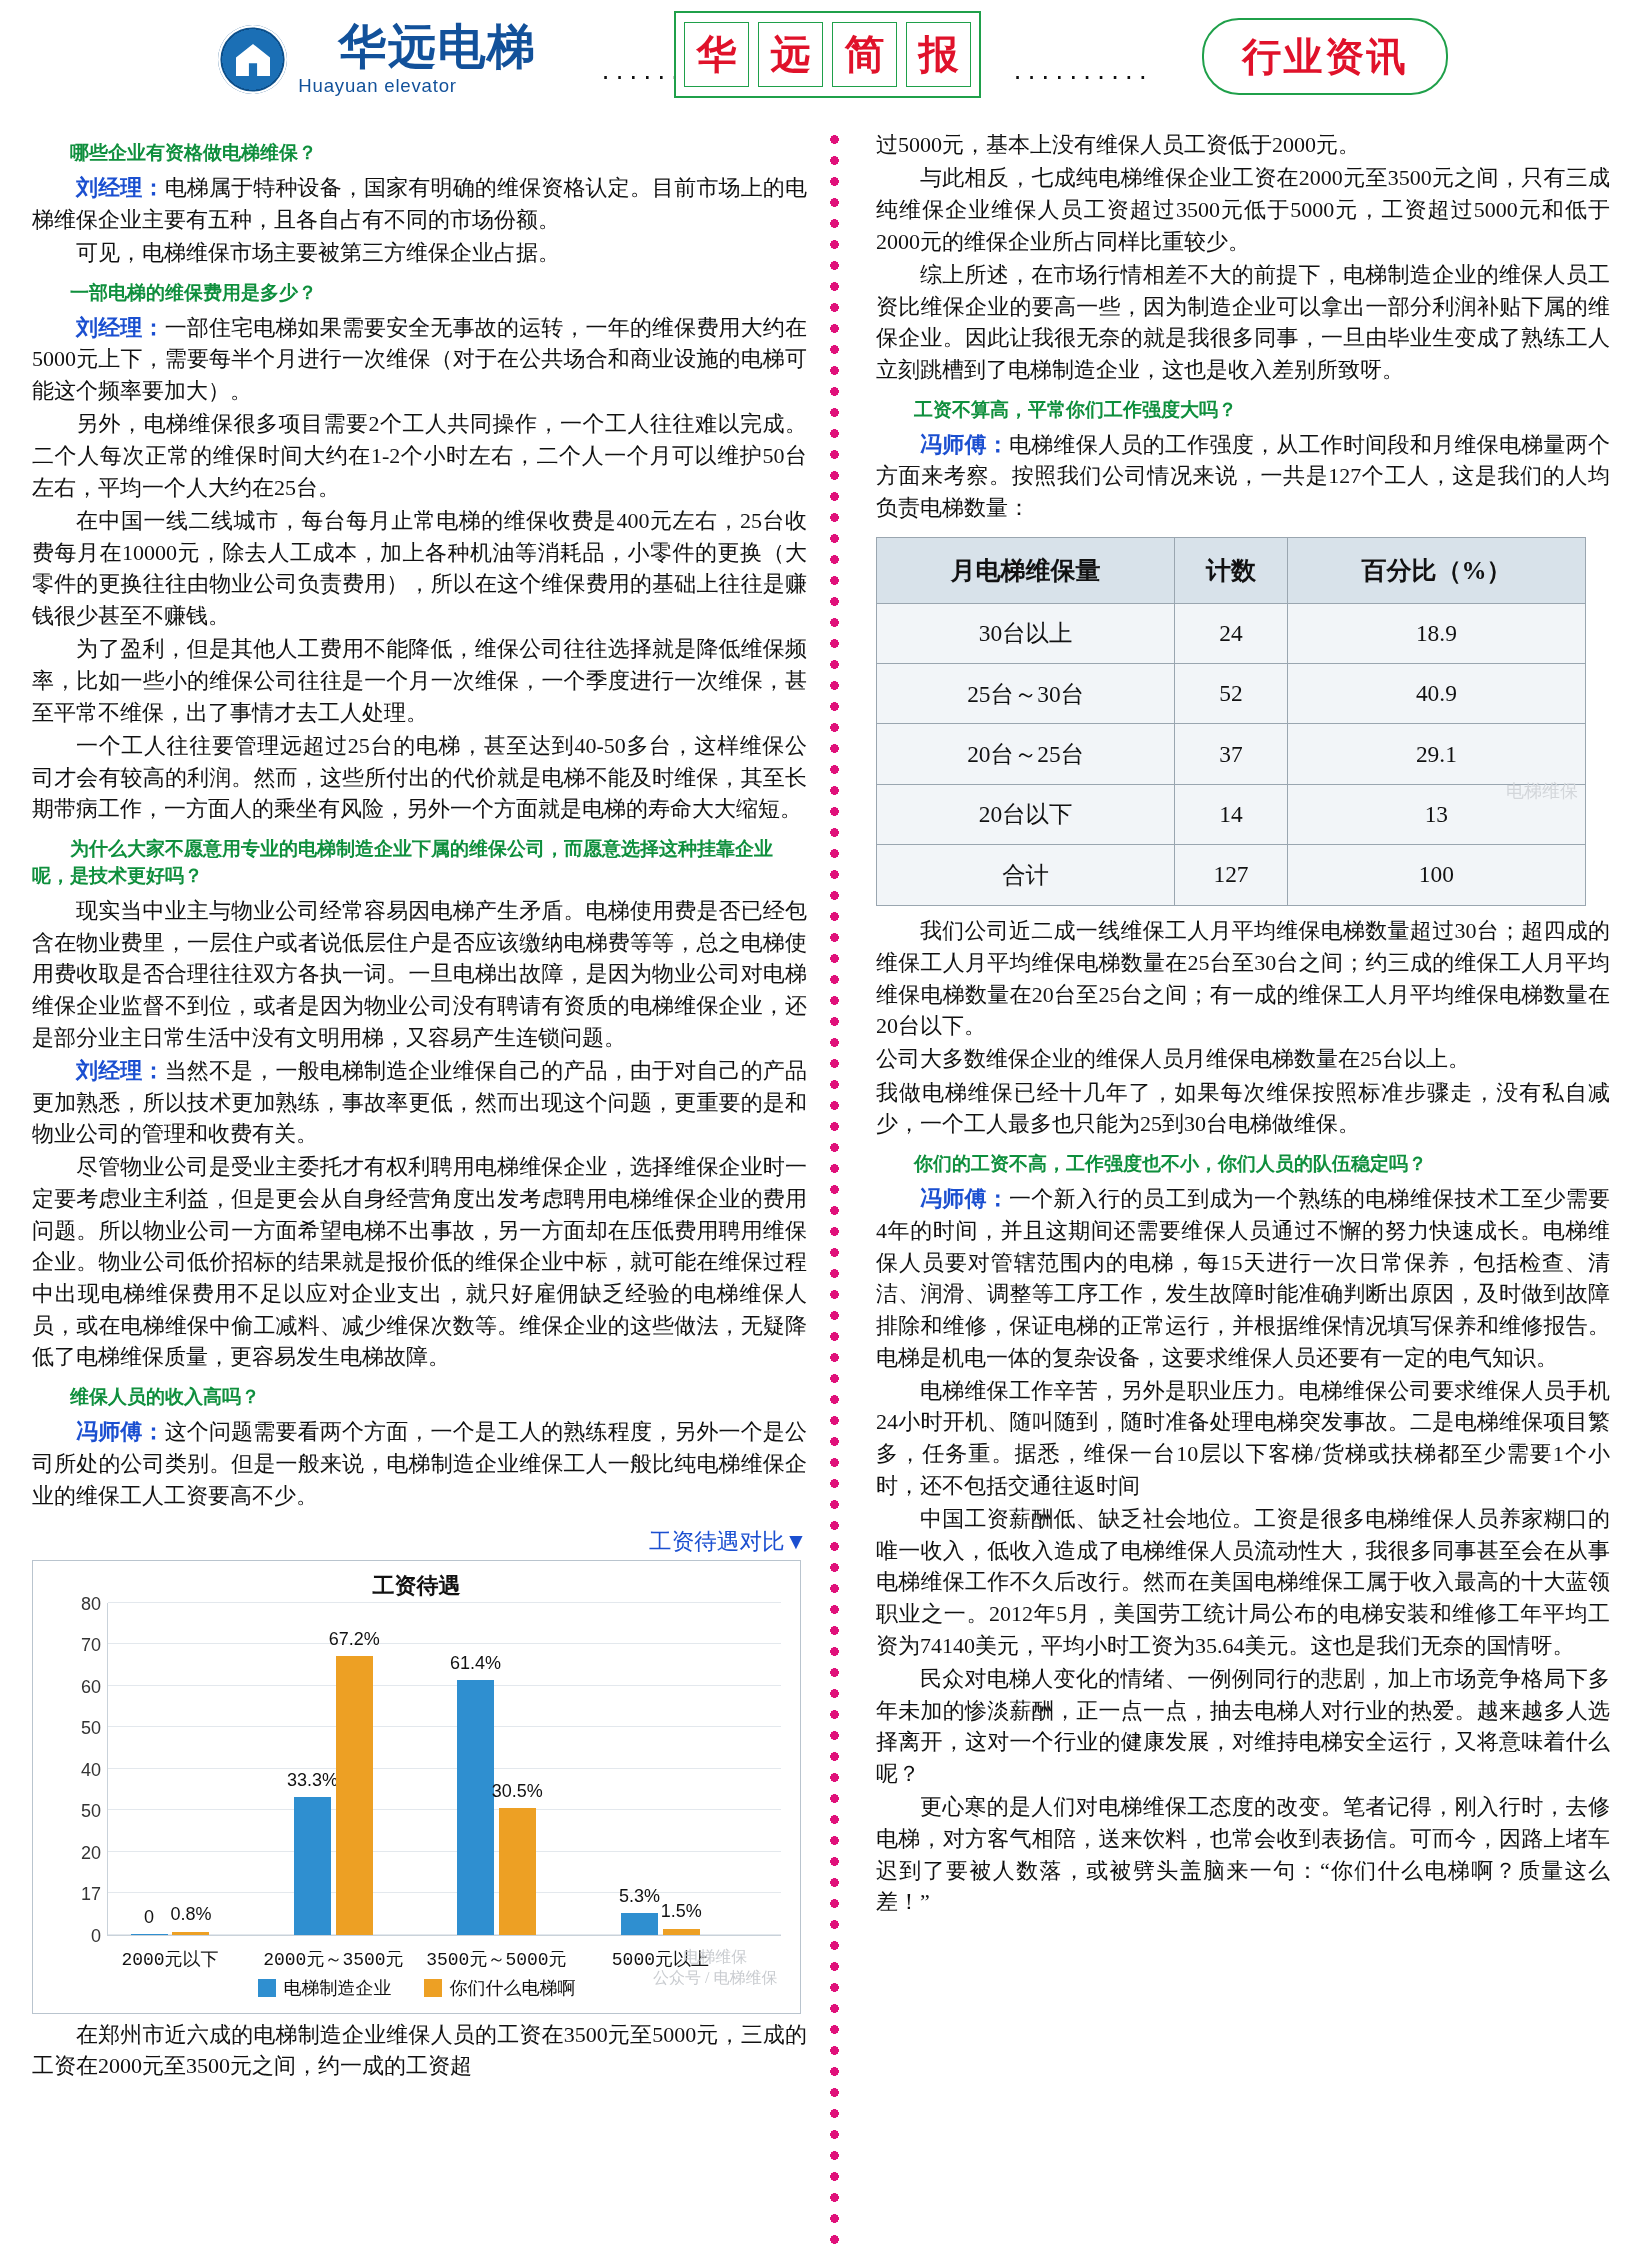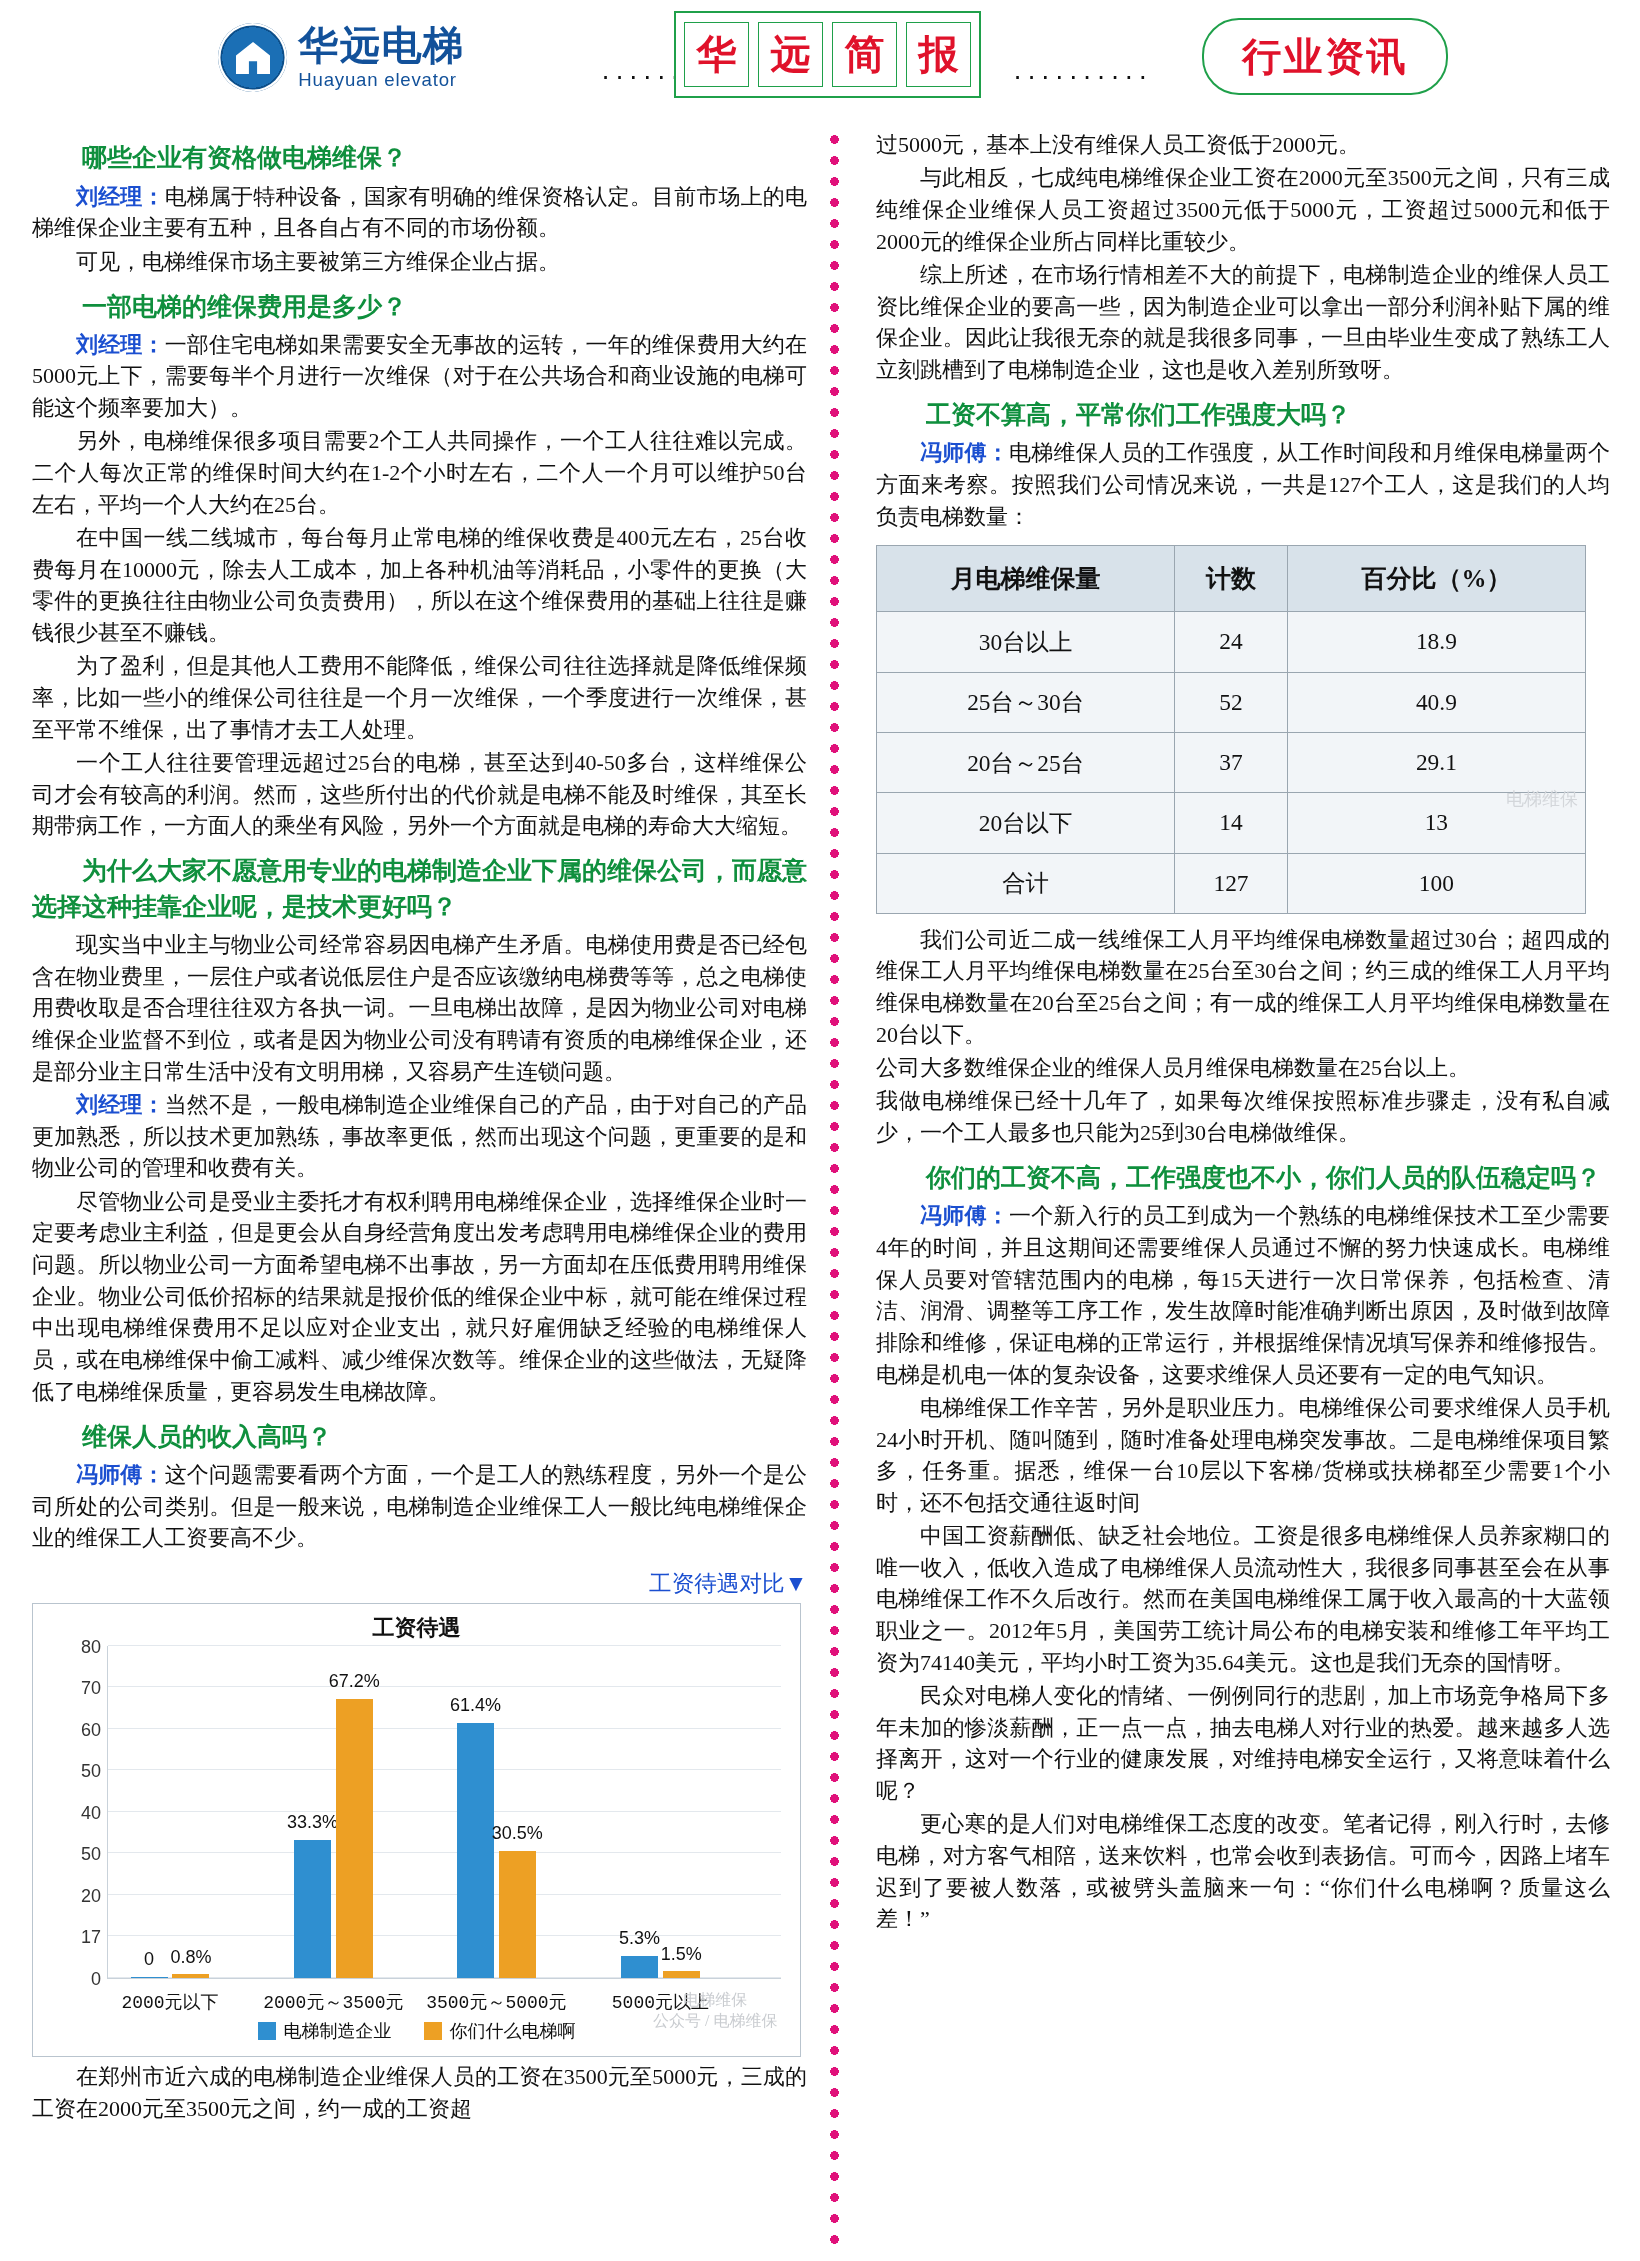--- a/index.html
+++ b/index.html
@@ -8,41 +8,41 @@
 
   
   .header{position:relative;height:119px;border-bottom:0;}
   .logo-wrap{position:absolute;left:218px;top:22.6px;display:flex;align-items:center;gap:11.3px;}
   .logo-mark{width:69px;height:69px;border-radius:50%;background:
      radial-gradient(circle at 50% 50%, #1b6fb5 0 62%, #0d4f8a 62% 100%);
      position:relative;box-shadow:0 0 0 2.4px #fff inset;}
   .logo-mark:after{content:"";position:absolute;left:18px;top:19.4px;width:34px;height:32px;background:#fff;
      clip-path:polygon(0 100%,0 42%,50% 0,100% 42%,100% 100%,62% 100%,62% 60%,38% 60%,38% 100%);}
   .logo-text{line-height:1;}
-  .logo-cn{font-family:"Liberation Sans",sans-serif;font-weight:bold;font-size:40px;color:#12519a;letter-spacing:1.6px;}
+  .logo-cn{font-family:"Liberation Sans",sans-serif;font-weight:bold;font-size:48px;color:#12519a;letter-spacing:1.6px;margin-left:40px;}
   .logo-en{font-family:"Liberation Sans",sans-serif;font-size:18.6px;color:#12519a;letter-spacing:0.8px;margin-top:6.5px;}
   .dots-a{position:absolute;left:601px;top:60px;font-size:27.4px;letter-spacing:4.8px;color:#111;font-family:"Liberation Sans",sans-serif;}
   .banner{position:absolute;left:674px;top:11.3px;width:307px;height:87px;border:2.4px solid #1fa04a;background:#fff;
       display:flex;align-items:center;justify-content:space-between;padding:0 8px;box-sizing:border-box;}
   .banner span{display:inline-block;width:63px;height:63px;line-height:63px;text-align:center;color:#e0122a;
       font-family:"Liberation Sans",sans-serif;font-weight:bold;font-size:40px;border:1.6px solid #1fa04a;}
   .dots-b{position:absolute;left:1013px;top:60px;font-size:27.4px;letter-spacing:4.8px;color:#111;font-family:"Liberation Sans",sans-serif;}
   .pill{position:absolute;left:1202px;top:18px;width:242px;height:73px;border:2.4px solid #1fa04a;border-radius:37px;
       display:flex;align-items:center;justify-content:center;}
   .pill span{font-family:"Liberation Sans",sans-serif;font-weight:bold;font-size:39px;color:#e0122a;letter-spacing:2.4px;}
   .col{position:absolute;top:129px;}
   .col-left{left:32px;width:775px;}
   .col-right{left:876px;width:734px;}
 
   .divider{position:absolute;left:829px;top:129px;width:11.3px;height:2122px;
      background-image:radial-gradient(circle, #e0117a 0 36%, transparent 38%);
      background-size:11.3px 21px;background-repeat:repeat-y;}
 
   p{margin:0 0 1.6px 0;font-size:22px;line-height:1.44;text-align:justify;text-indent:2em;}
-  .q{color:#0f8f3d;font-weight:bold;font-size:25px;line-height:1.42;margin:11.3px 0 4.8px 0;text-indent:2em;}
+  .q{color:#0f8f3d;font-weight:bold;font-size:19px;line-height:1.42;margin:11.3px 0 4.8px 0;text-indent:2em;}
   .spk{color:#1b4fd0;font-weight:bold;}
   .lead{margin-top:1.6px;}
 
   
   .tbl-wrap{margin:13px 0 9.7px 0;}
   table{border-collapse:collapse;width:710px;background:#f2f5f8;}
   th,td{border:1.6px solid #9aa6b0;text-align:center;font-size:23.4px;padding:13.7px 4.8px;font-family:"Liberation Serif",serif;}
   thead th{background:#d8e2ea;font-weight:bold;font-size:25px;padding:16px 4.8px;}
 
   

